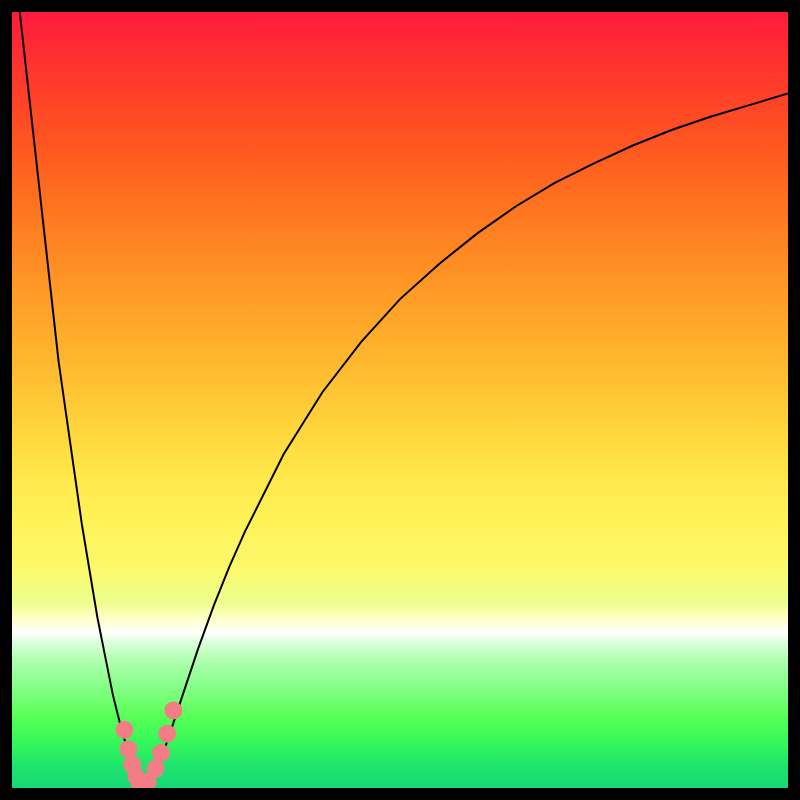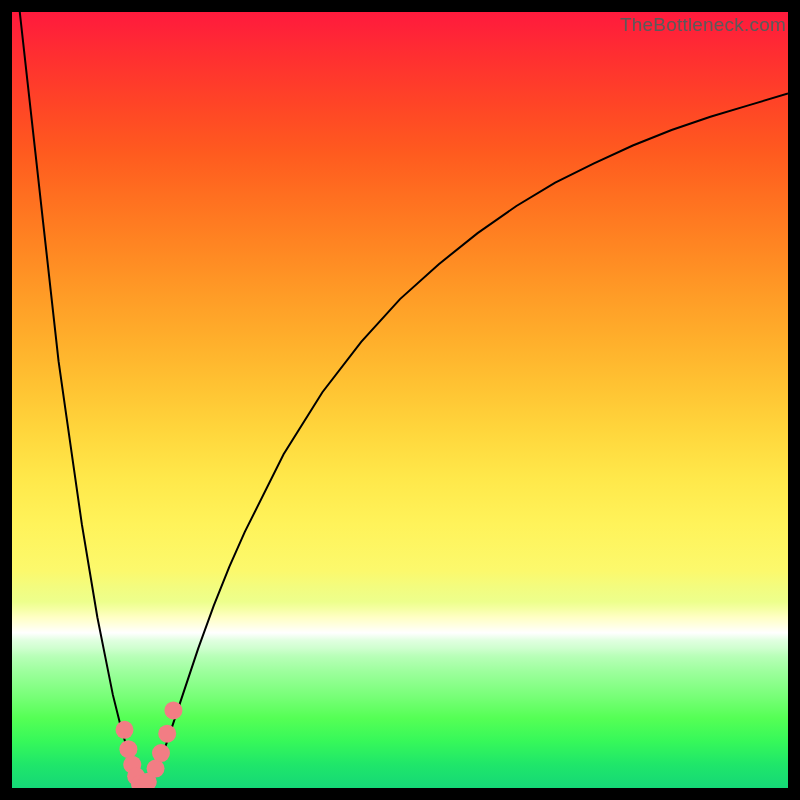--- a/index.html
+++ b/index.html
@@ -89,14 +89,13 @@
         <circle cx="124.16" cy="764.36" r="9" fill="#f27d84"></circle>
         <circle cx="128.04" cy="772.12" r="9" fill="#f27d84"></circle>
         <circle cx="131.92" cy="774.45" r="9" fill="#f27d84"></circle>
         <circle cx="135.80" cy="769.79" r="9" fill="#f27d84"></circle>
         <circle cx="143.56" cy="756.60" r="9" fill="#f27d84"></circle>
         <circle cx="148.99" cy="741.08" r="9" fill="#f27d84"></circle>
         <circle cx="155.20" cy="721.68" r="9" fill="#f27d84"></circle>
         <circle cx="161.41" cy="698.40" r="9" fill="#f27d84"></circle>
       </g>
   </svg>
-  <div class="watermark">TheBottleneck.com</div>
 </div>
 
 </body></html>

